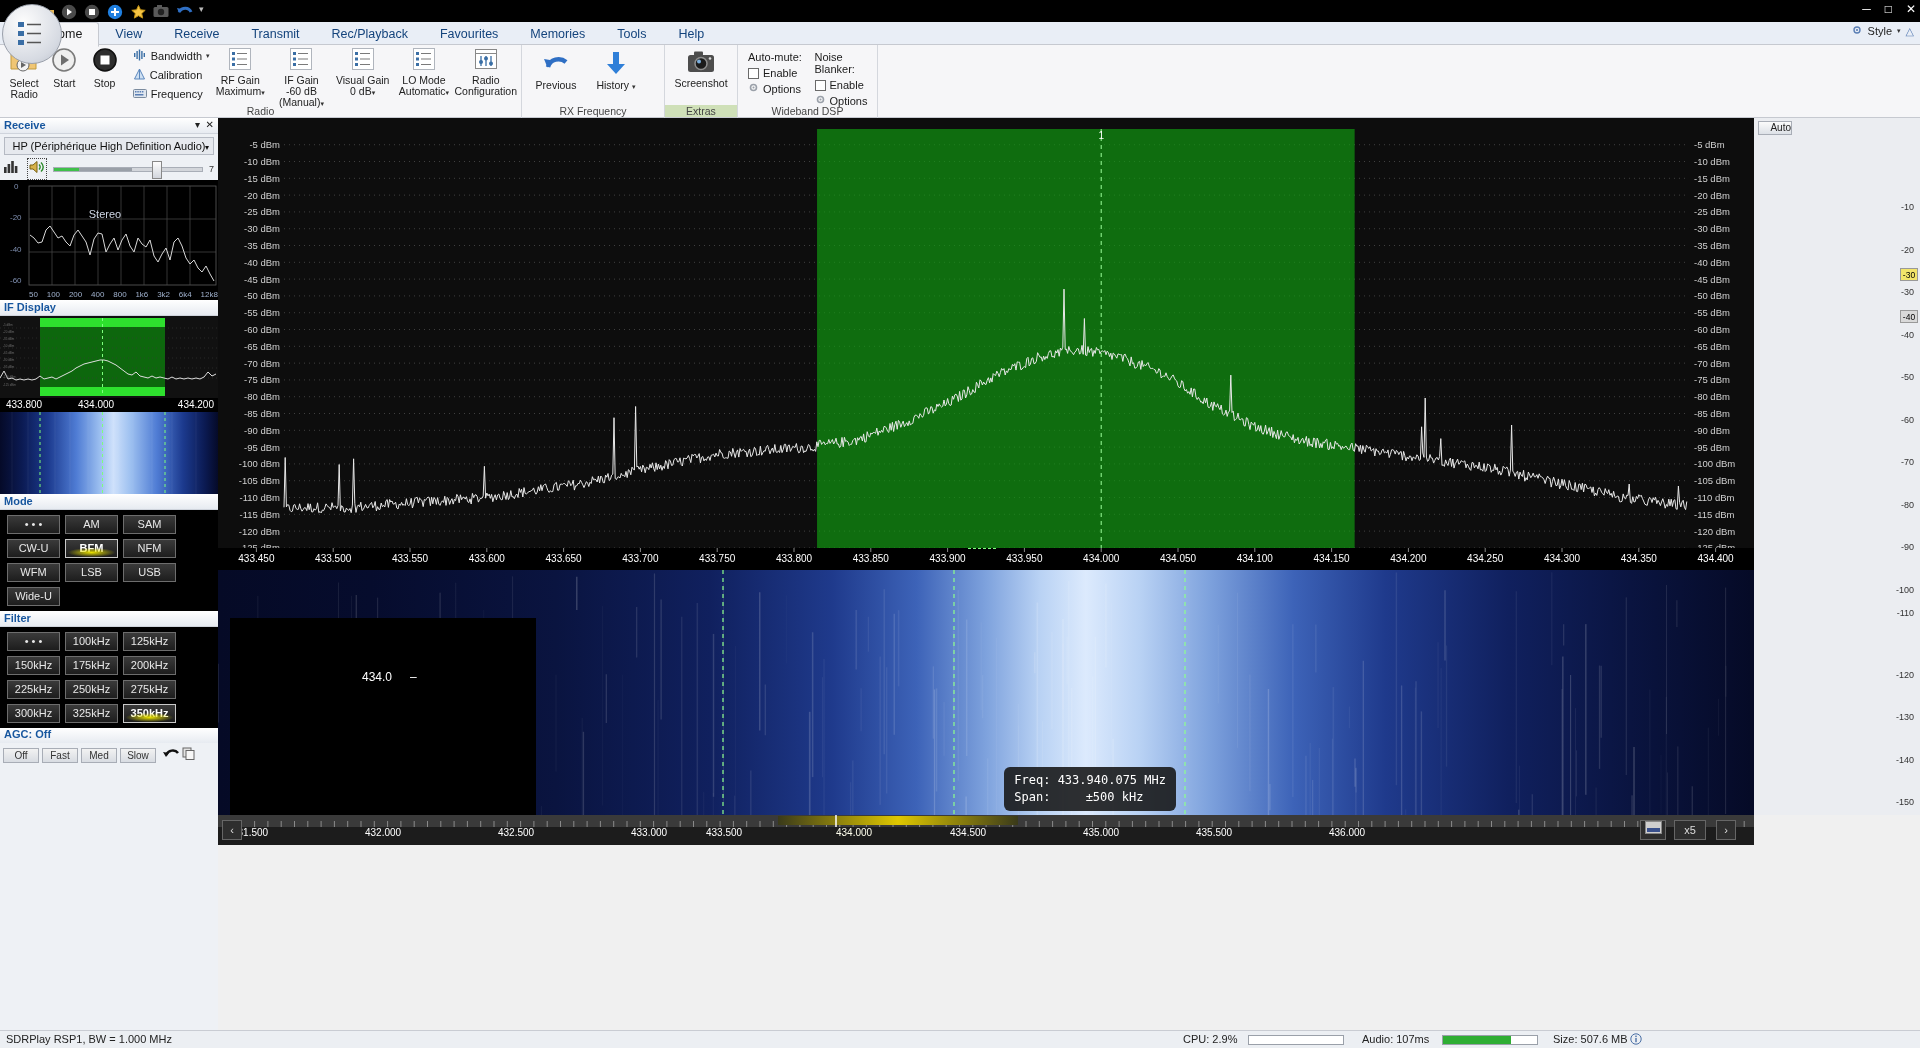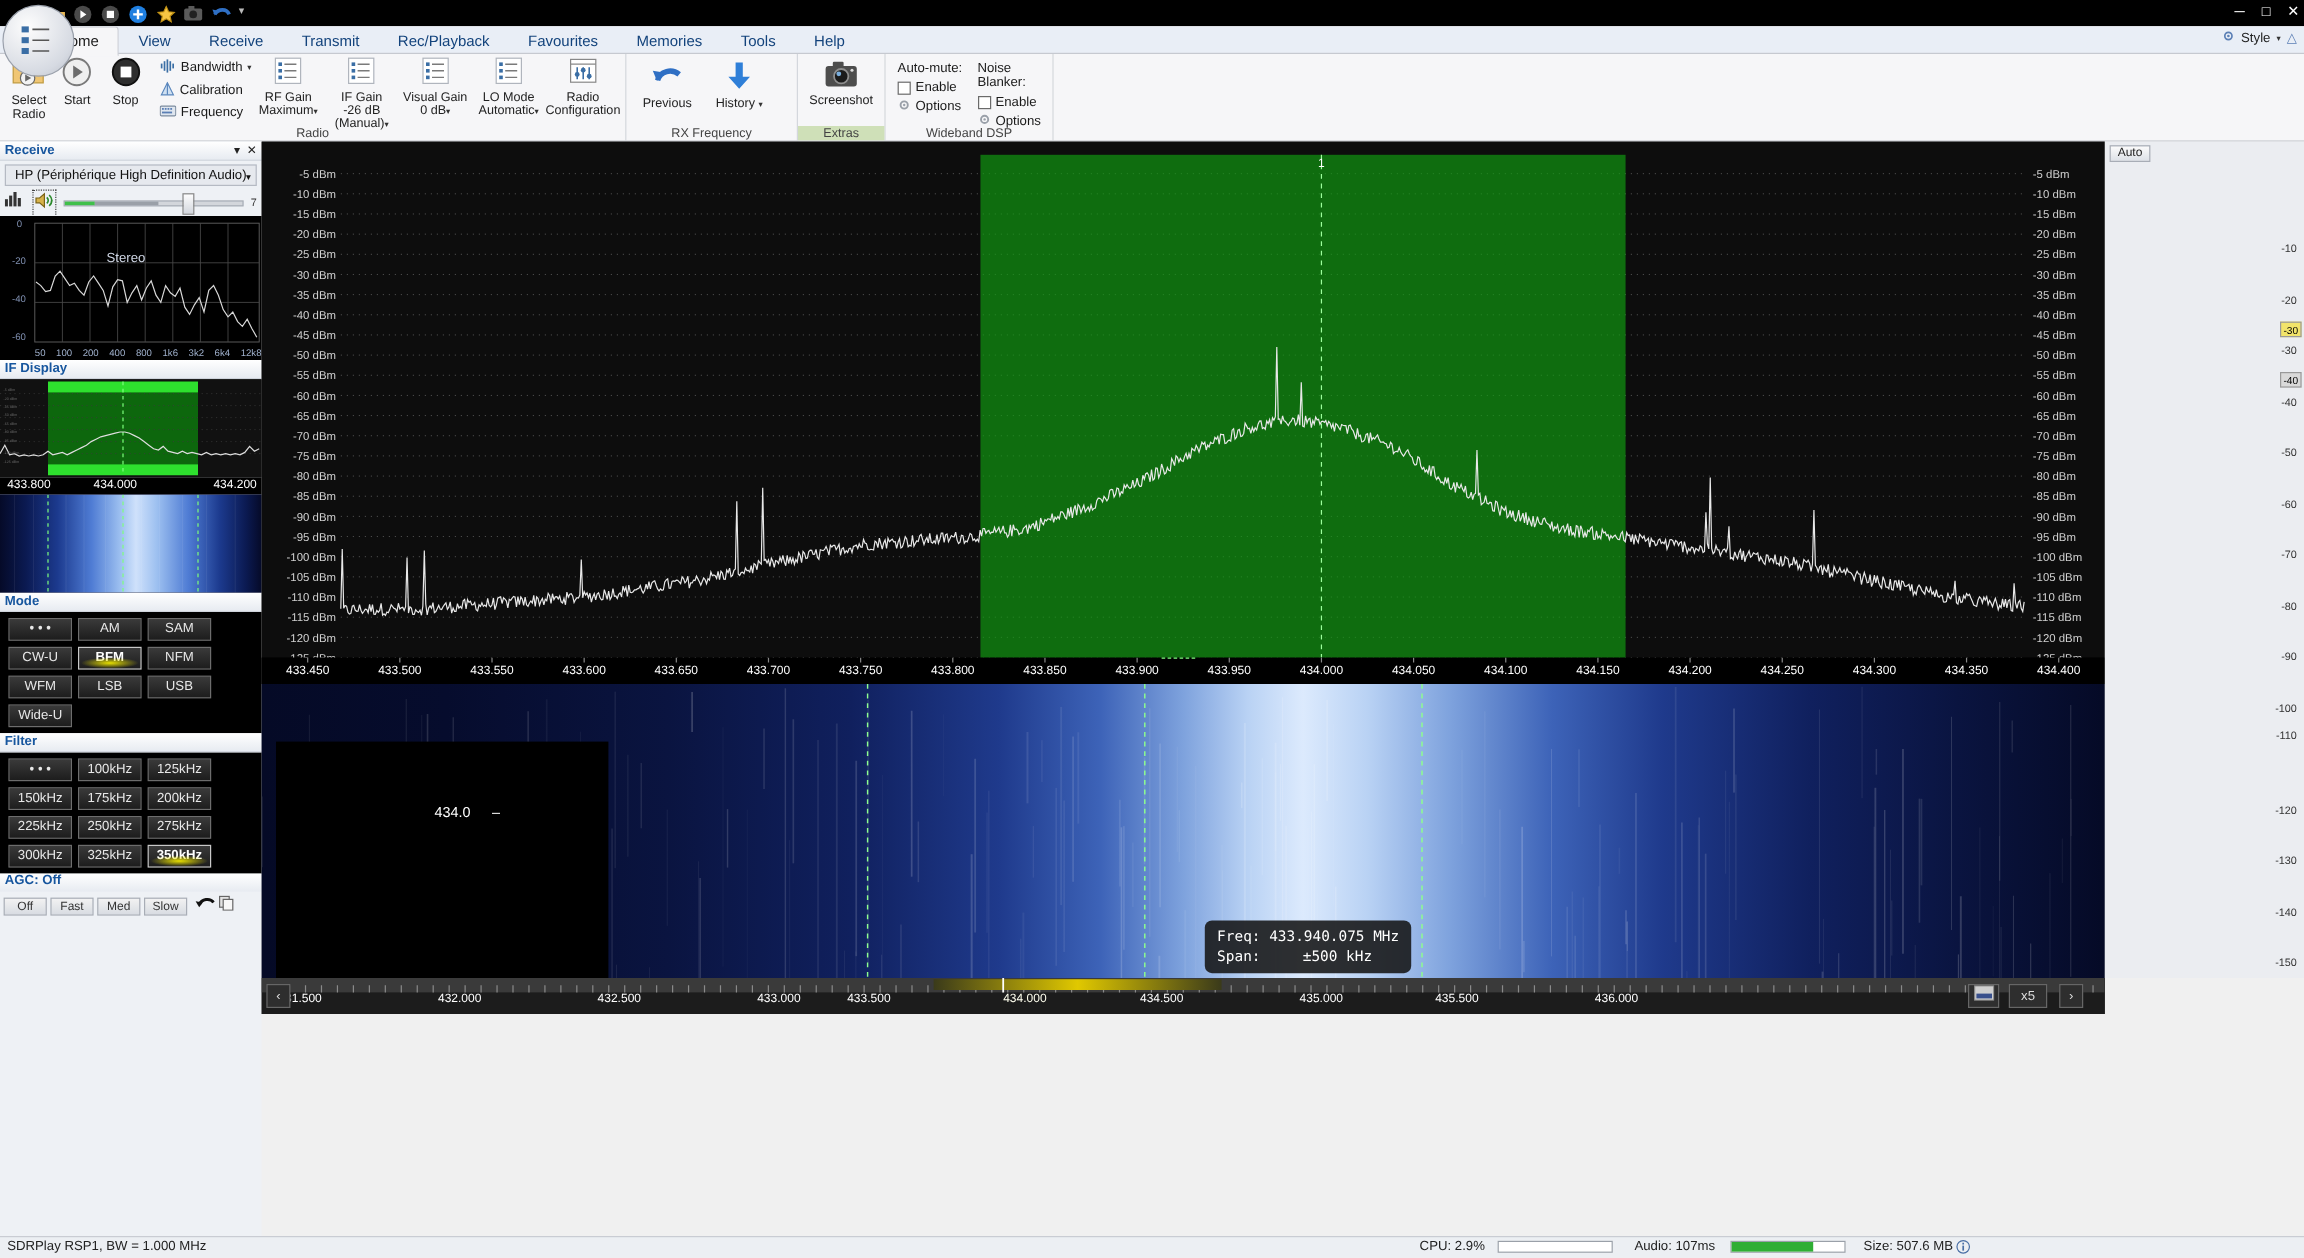--- a/index.html
+++ b/index.html
@@ -98,36 +98,36 @@
   .gradknob{ position:absolute; left:203px; top:1px; width:11px; height:11px; border-radius:50%;
              background:#ffd400; border:1px solid #b08a00; }
   .gradline{ position:absolute; left:120px; top:14px; width:148px; height:1px; background:#cc2b2b; }
   .gradticks{ position:absolute; left:120px; top:15px; width:160px; color:#d8d8d8; font-size:8.5px;
               font-family:"DejaVu Sans Mono", monospace; }
   .xaxis{ position:absolute; left:218px; top:548px; width:1536px; height:22px; background:#000;
           color:#fff; font-size:10px; }
   
   .waterfall{ position:absolute; left:218px; top:570px; width:1536px; height:245px;
               background:#050a24; overflow:hidden; }
-  .ovbox{ position:absolute; left:12px; top:48px; width:277px; height:200px; background:#000;
+  .ovbox{ position:absolute; left:12px; top:48px; width:306px; height:200px; background:#000;
           color:#fff; font-size:12px; }
   .tooltip{ position:absolute; right:578px; bottom:4px; background:rgba(20,20,20,0.88);
             border-radius:6px; color:#fff; font-size:12px; padding:5px 10px;
             font-family:"DejaVu Sans Mono", monospace; line-height:17px; }
   
   .bottombar{ position:absolute; left:218px; top:815px; width:1536px; height:30px;
               background:#1a1a1a; color:#fff; }
   .bblabels{ position:absolute; left:0; top:12px; width:100%; font-size:10px; }
   .bbctrl{ position:absolute; top:5px; width:20px; height:20px; border:1px solid #666;
            background:#2e2e2e; text-align:center; line-height:18px; font-size:11px; color:#ddd;}
   
   .rightscale{ position:absolute; left:1754px; top:118px; width:166px; height:697px;
                background:#ebedf1; }
   .autobtn{ position:absolute; left:4px; top:3px; width:34px; height:14px; font-size:10px;
-            text-align:center; line-height:12px; background:linear-gradient(#fbfbfb,#dde1e7);
+            text-align:right; line-height:12px; background:linear-gradient(#fbfbfb,#dde1e7);
             border:1px solid #a8adb6; color:#222; }
   .rsnums{ position:absolute; right:6px; top:22px; font-size:9px; color:#333; }
   .rsnums div{ position:absolute; right:0; }
   .rsmark{ position:absolute; right:2px; width:18px; height:13px; font-size:8.5px; color:#000;
            text-align:center; line-height:12px; border:1px solid #999; }
   
   .status{ position:absolute; left:0; top:1030px; width:1920px; height:18px;
            background:#eceff3; border-top:1px solid #c9ccd3; font-size:11px; color:#222; }
   .status .seg{ position:absolute; top:2px; }
   .lvlbar{ display:inline-block; width:96px; height:10px; border:1px solid #9aa0a9; background:#fff;
@@ -310,21 +310,21 @@
                 <g fill="#3a6ea5">
                   <rect x="4" y="5" width="3" height="3"></rect>
                   <rect x="4" y="10.5" width="3" height="3"></rect>
                   <rect x="4" y="16" width="3" height="3"></rect>
                 </g>
                 <g stroke="#7a7a7a" stroke-width="1.2">
                   <path d="M9 6.5h10M9 12h10M9 17.5h10"></path>
                 </g>
               </svg></span>
           <span>IF Gain</span><br>
-          <span>-26 dB (Manual)</span><span class="caret">▾</span>
+          <span>-60 dB (Manual)</span><span class="caret">▾</span>
         </div>
         <div class="bigbtn xwide">
           <span class="bi">
             <svg width="24" height="24" viewBox="0 0 24 24">
                 <rect x="1.5" y="1.5" width="21" height="21" fill="#fff" stroke="#b0b5bd"></rect>
                 <g fill="#3a6ea5">
                   <rect x="4" y="5" width="3" height="3"></rect>
                   <rect x="4" y="10.5" width="3" height="3"></rect>
                   <rect x="4" y="16" width="3" height="3"></rect>
                 </g>

